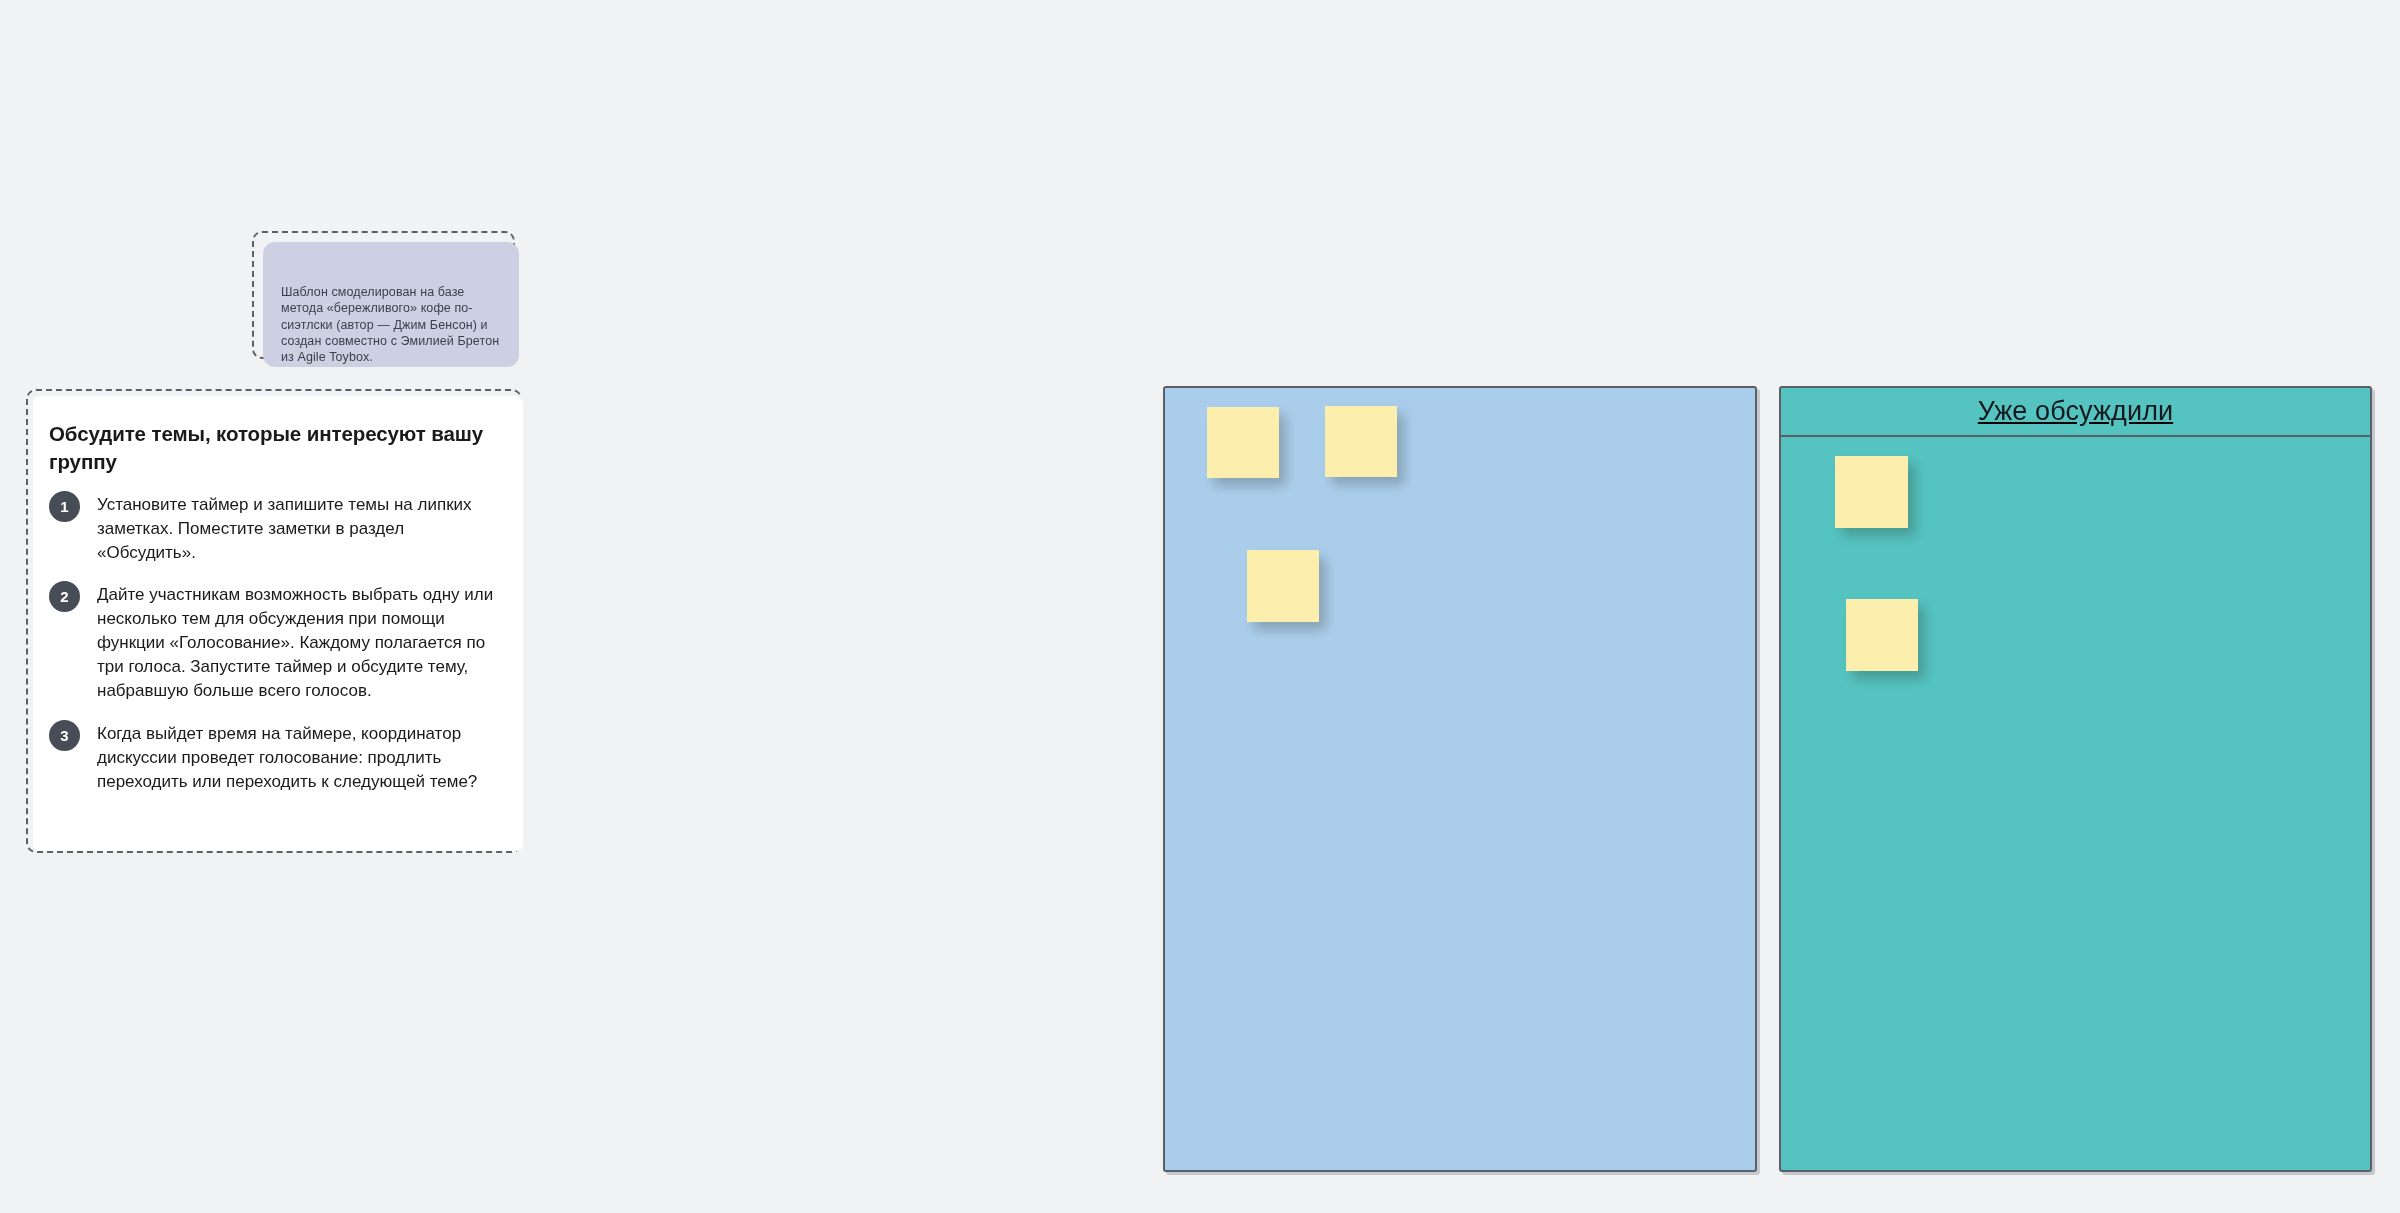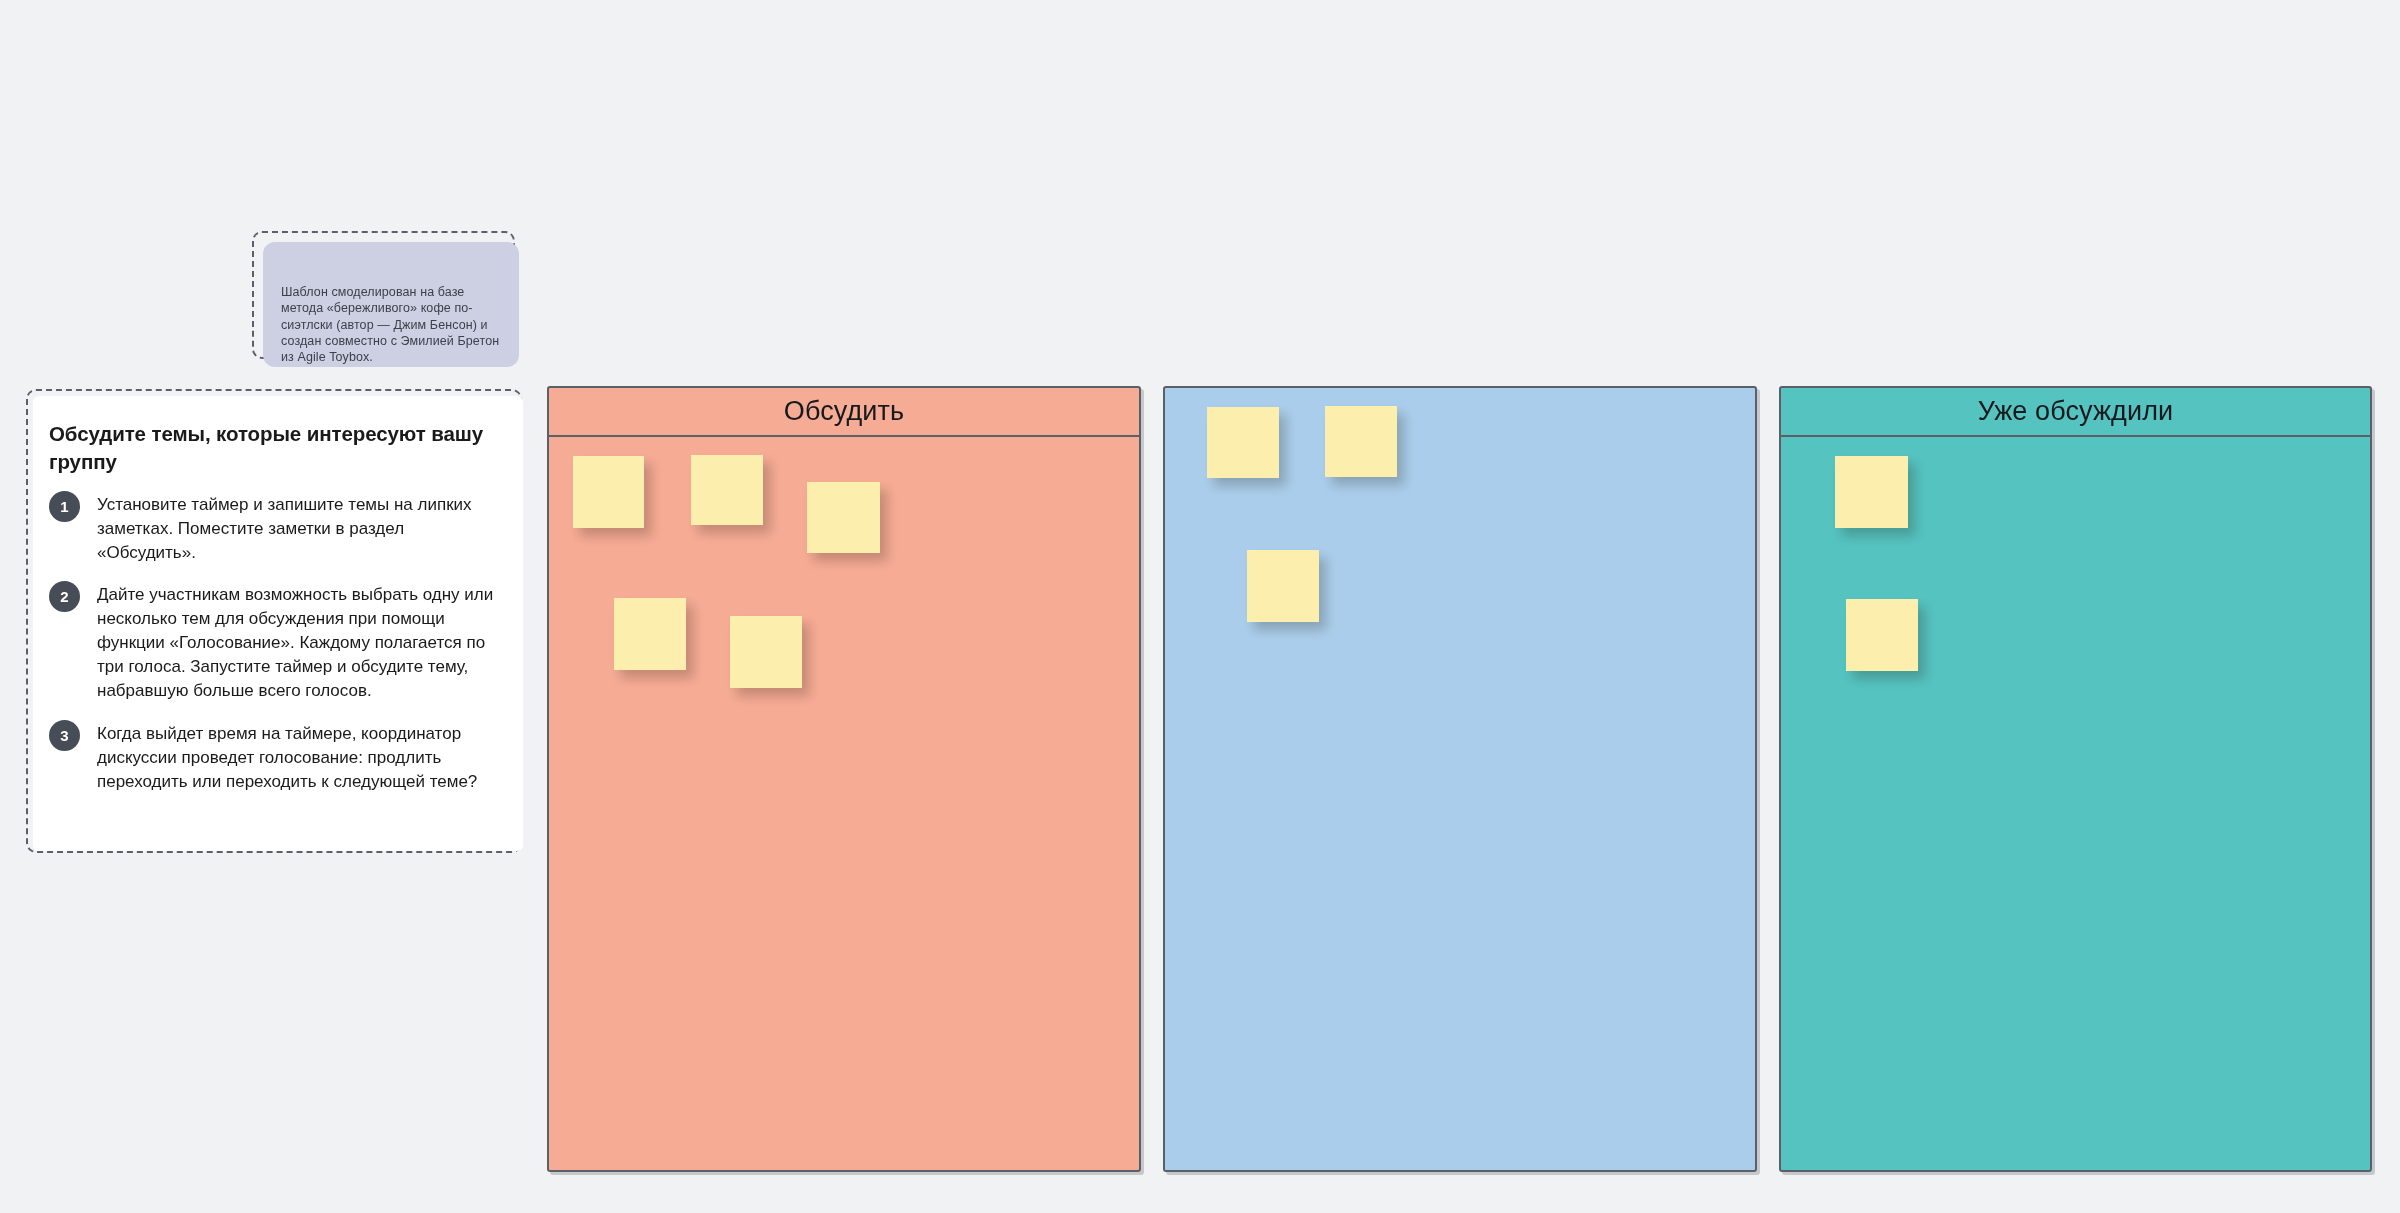--- a/index.html
+++ b/index.html
@@ -139,21 +139,21 @@
     letter-spacing: 0.1px;
   }
   .column-body {
     position: relative;
     height: calc(100% - 49px);
     overflow: hidden;
   }
 
   #col-0 { left: 547px;  width: 594px; background: #f5ab94; }
   #col-1 { left: 1163px; width: 594px; background: #a9cdea; }
-  #col-2 { left: 1779px; width: 593px; background: #55c3c0; }
+  #col-2 { left: 1779px; width: 593px; background: #55c3c0; text-decoration: underline; }
 
   
   .sticky {
     position: absolute;
     background: #fcefae;
     box-shadow: 7px 8px 10px rgba(30,25,10,0.22);
   }
 </style>
 </head>
 <body>
@@ -177,32 +177,20 @@
         <span class="step-badge">2</span>
         <span class="step-text">Дайте участникам возможность выбрать одну или несколько тем для обсуждения при помощи функции «Голосование». Каждому полагается по три голоса. Запустите таймер и обсудите тему, набравшую больше всего голосов.</span>
       </li>
       <li class="step">
         <span class="step-badge">3</span>
         <span class="step-text">Когда выйдет время на таймере, координатор дискуссии проведет голосование: продлить переходить или переходить к следующей теме?</span>
       </li>
     </ul>
   </div>
 
-  <div class="column" id="col-0">
-    <div class="column-header">
-      <span class="column-title">Обсудить</span>
-    </div>
-    <div class="column-body">
-        <div class="sticky" style="left: 24px; top: 19px; width: 71px; height: 72px; background: rgb(252, 239, 174);"></div>
-        <div class="sticky" style="left: 142px; top: 18px; width: 72px; height: 70px; background: rgb(252, 239, 174);"></div>
-        <div class="sticky" style="left: 258px; top: 45px; width: 73px; height: 71px; background: rgb(252, 239, 174);"></div>
-        <div class="sticky" style="left: 65px; top: 161px; width: 72px; height: 72px; background: rgb(252, 239, 174);"></div>
-        <div class="sticky" style="left: 181px; top: 179px; width: 72px; height: 72px; background: rgb(252, 239, 174);"></div>
-      </div>
-  </div>
 
   <div class="column" id="col-1">
     <div class="column-body">
         <div class="sticky" style="left: 42px; top: 19px; width: 72px; height: 71px; background: rgb(252, 239, 174);"></div>
         <div class="sticky" style="left: 160px; top: 18px; width: 72px; height: 71px; background: rgb(252, 239, 174);"></div>
         <div class="sticky" style="left: 82px; top: 162px; width: 72px; height: 72px; background: rgb(252, 239, 174);"></div>
       </div>
   </div>
 
   <div class="column" id="col-2">

